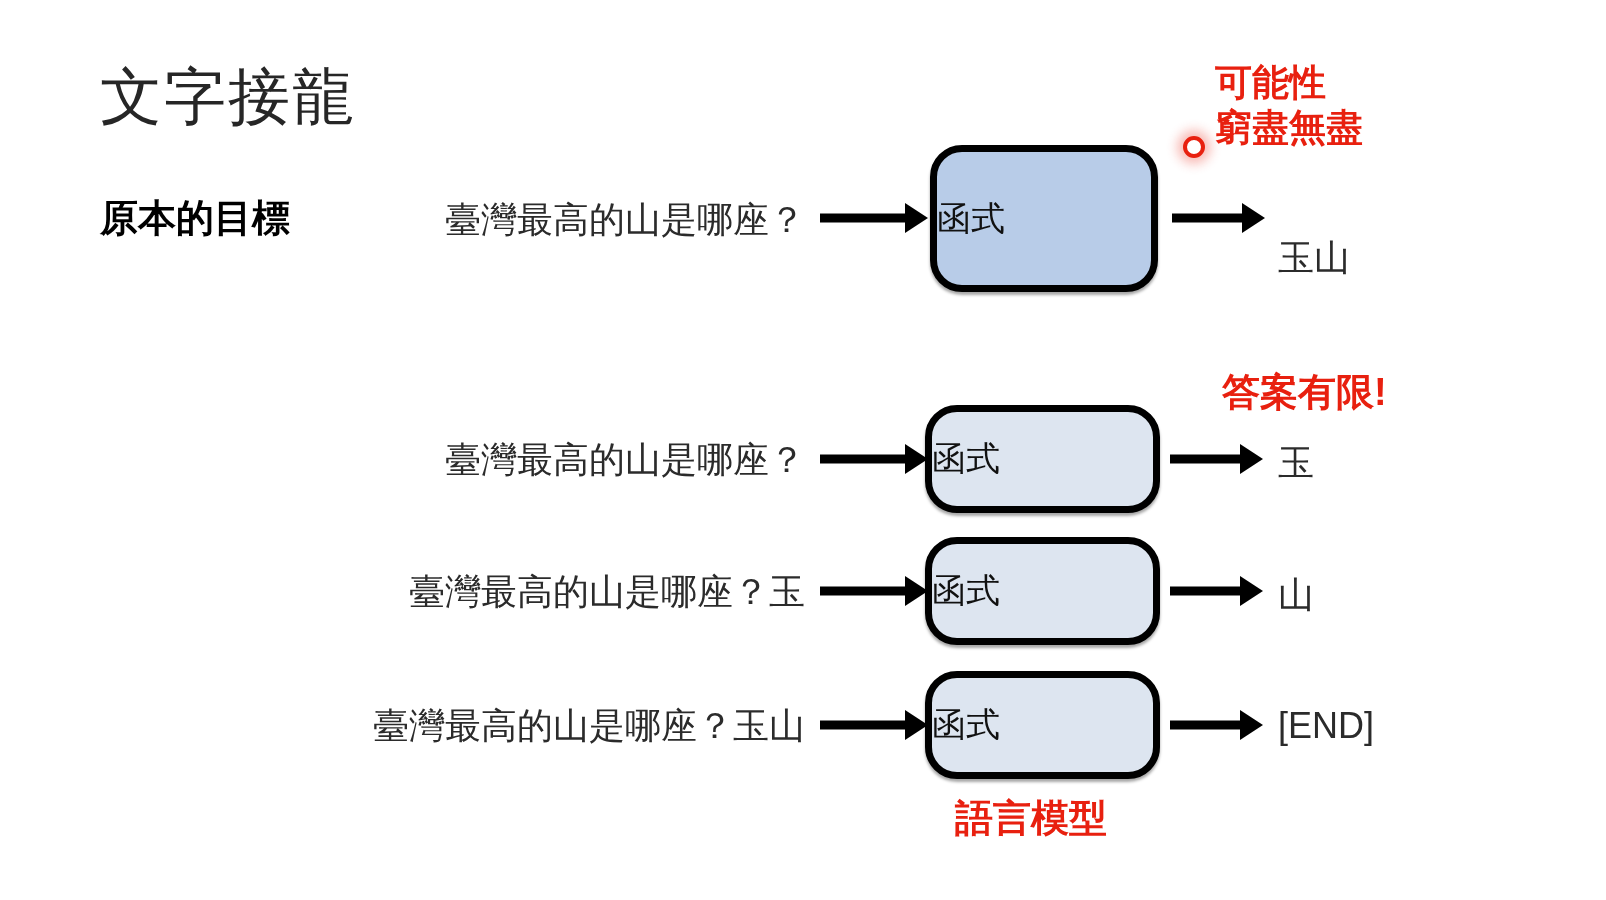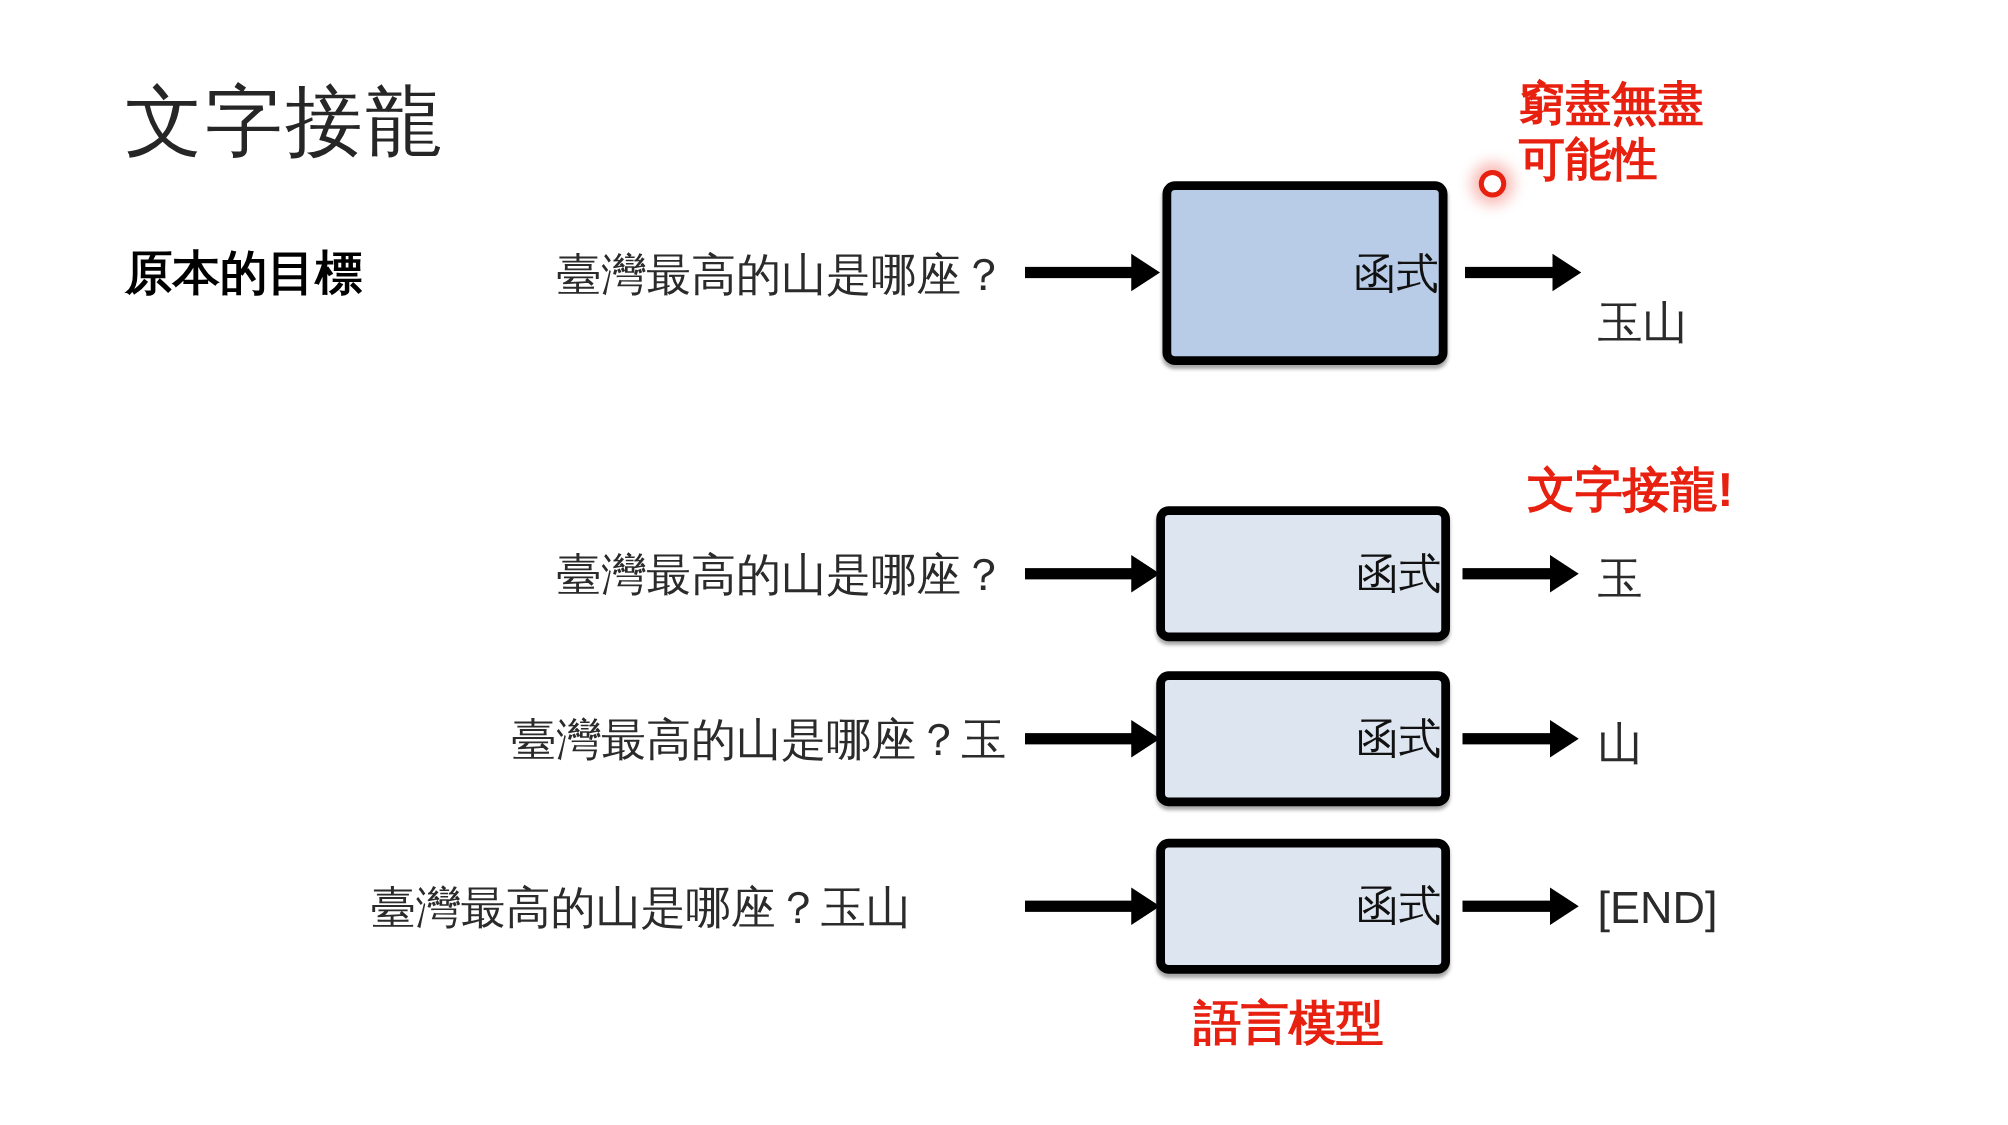--- a/index.html
+++ b/index.html
@@ -65,24 +65,24 @@
     font-weight: 300;
     color: #2b2b2b;
     white-space: nowrap;
   }
 
   
   .fn-box {
     position: absolute;
     box-sizing: border-box;
     border: 7px solid #000000;
-    border-radius: 10px;
+    border-radius: 32px;
     display: flex;
     align-items: center;
-    justify-content: flex-end;
+    justify-content: flex-start;
     font-size: 34px;
     font-weight: 400;
     color: #111111;
     box-shadow: 0 3px 3px rgba(0,0,0,0.35);
   }
   .fn-box.dark  { background: #b8cce8; }
   .fn-box.light { background: #dde5f0; }
 
   
   .arrow {
@@ -120,22 +120,22 @@
   }
 </style>
 </head>
 <body>
 
 <div id="slide">
 
   <div class="title">文字接龍</div>
 
   <div class="red-stack" style="left:1215px; top:60px;">
+    <div>可能性</div>
     <div>窮盡無盡</div>
-    <div>可能性</div>
   </div>
   <div class="red-dot" style="left:1183px; top:136px;"></div>
 
   <div class="section-label" style="left:100px; top:193px;">原本的目標</div>
 
   <div class="prompt" style="left:300px; top:196px; width:505px;">臺灣最高的山是哪座？</div>
 
   <div class="arrow" style="left:820px; top:218px; width:108px;">
     <div class="shaft" style="width:88px;"></div>
     <div class="head" style="left:85px;"></div>
@@ -146,21 +146,21 @@
   </div>
 
   <div class="arrow" style="left:1172px; top:218px; width:95px;">
     <div class="shaft" style="width:72px;"></div>
     <div class="head" style="left:70px;"></div>
   </div>
 
   <div class="output" style="left:1278px; top:198px;margin-top:36px;">玉山</div>
 
 
-  <div class="red-label" style="left:1222px; top:367px;">文字接龍!</div>
+  <div class="red-label" style="left:1222px; top:367px;">答案有限!</div>
 
   <div class="prompt" style="left:300px; top:436px; width:505px;">臺灣最高的山是哪座？</div>
 
   <div class="arrow" style="left:820px; top:459px; width:108px;">
     <div class="shaft" style="width:88px;"></div>
     <div class="head" style="left:85px;"></div>
   </div>
 
   <div class="fn-box light" style="left:925px; top:405px; width:235px; height:108px;">
     <span>函式</span>
@@ -184,21 +184,21 @@
     <span>函式</span>
   </div>
 
   <div class="arrow" style="left:1170px; top:591px; width:95px;">
     <div class="shaft" style="width:72px;"></div>
     <div class="head" style="left:70px;"></div>
   </div>
 
   <div class="output" style="left:1278px; top:571px;">山</div>
 
-  <div class="prompt" style="left:220px; top:702px; width:585px;text-align:center;">臺灣最高的山是哪座？玉山</div>
+  <div class="prompt" style="left:220px; top:702px; width:585px;">臺灣最高的山是哪座？玉山</div>
 
   <div class="arrow" style="left:820px; top:725px; width:108px;">
     <div class="shaft" style="width:88px;"></div>
     <div class="head" style="left:85px;"></div>
   </div>
 
   <div class="fn-box light" style="left:925px; top:671px; width:235px; height:108px;">
     <span>函式</span>
   </div>
 

